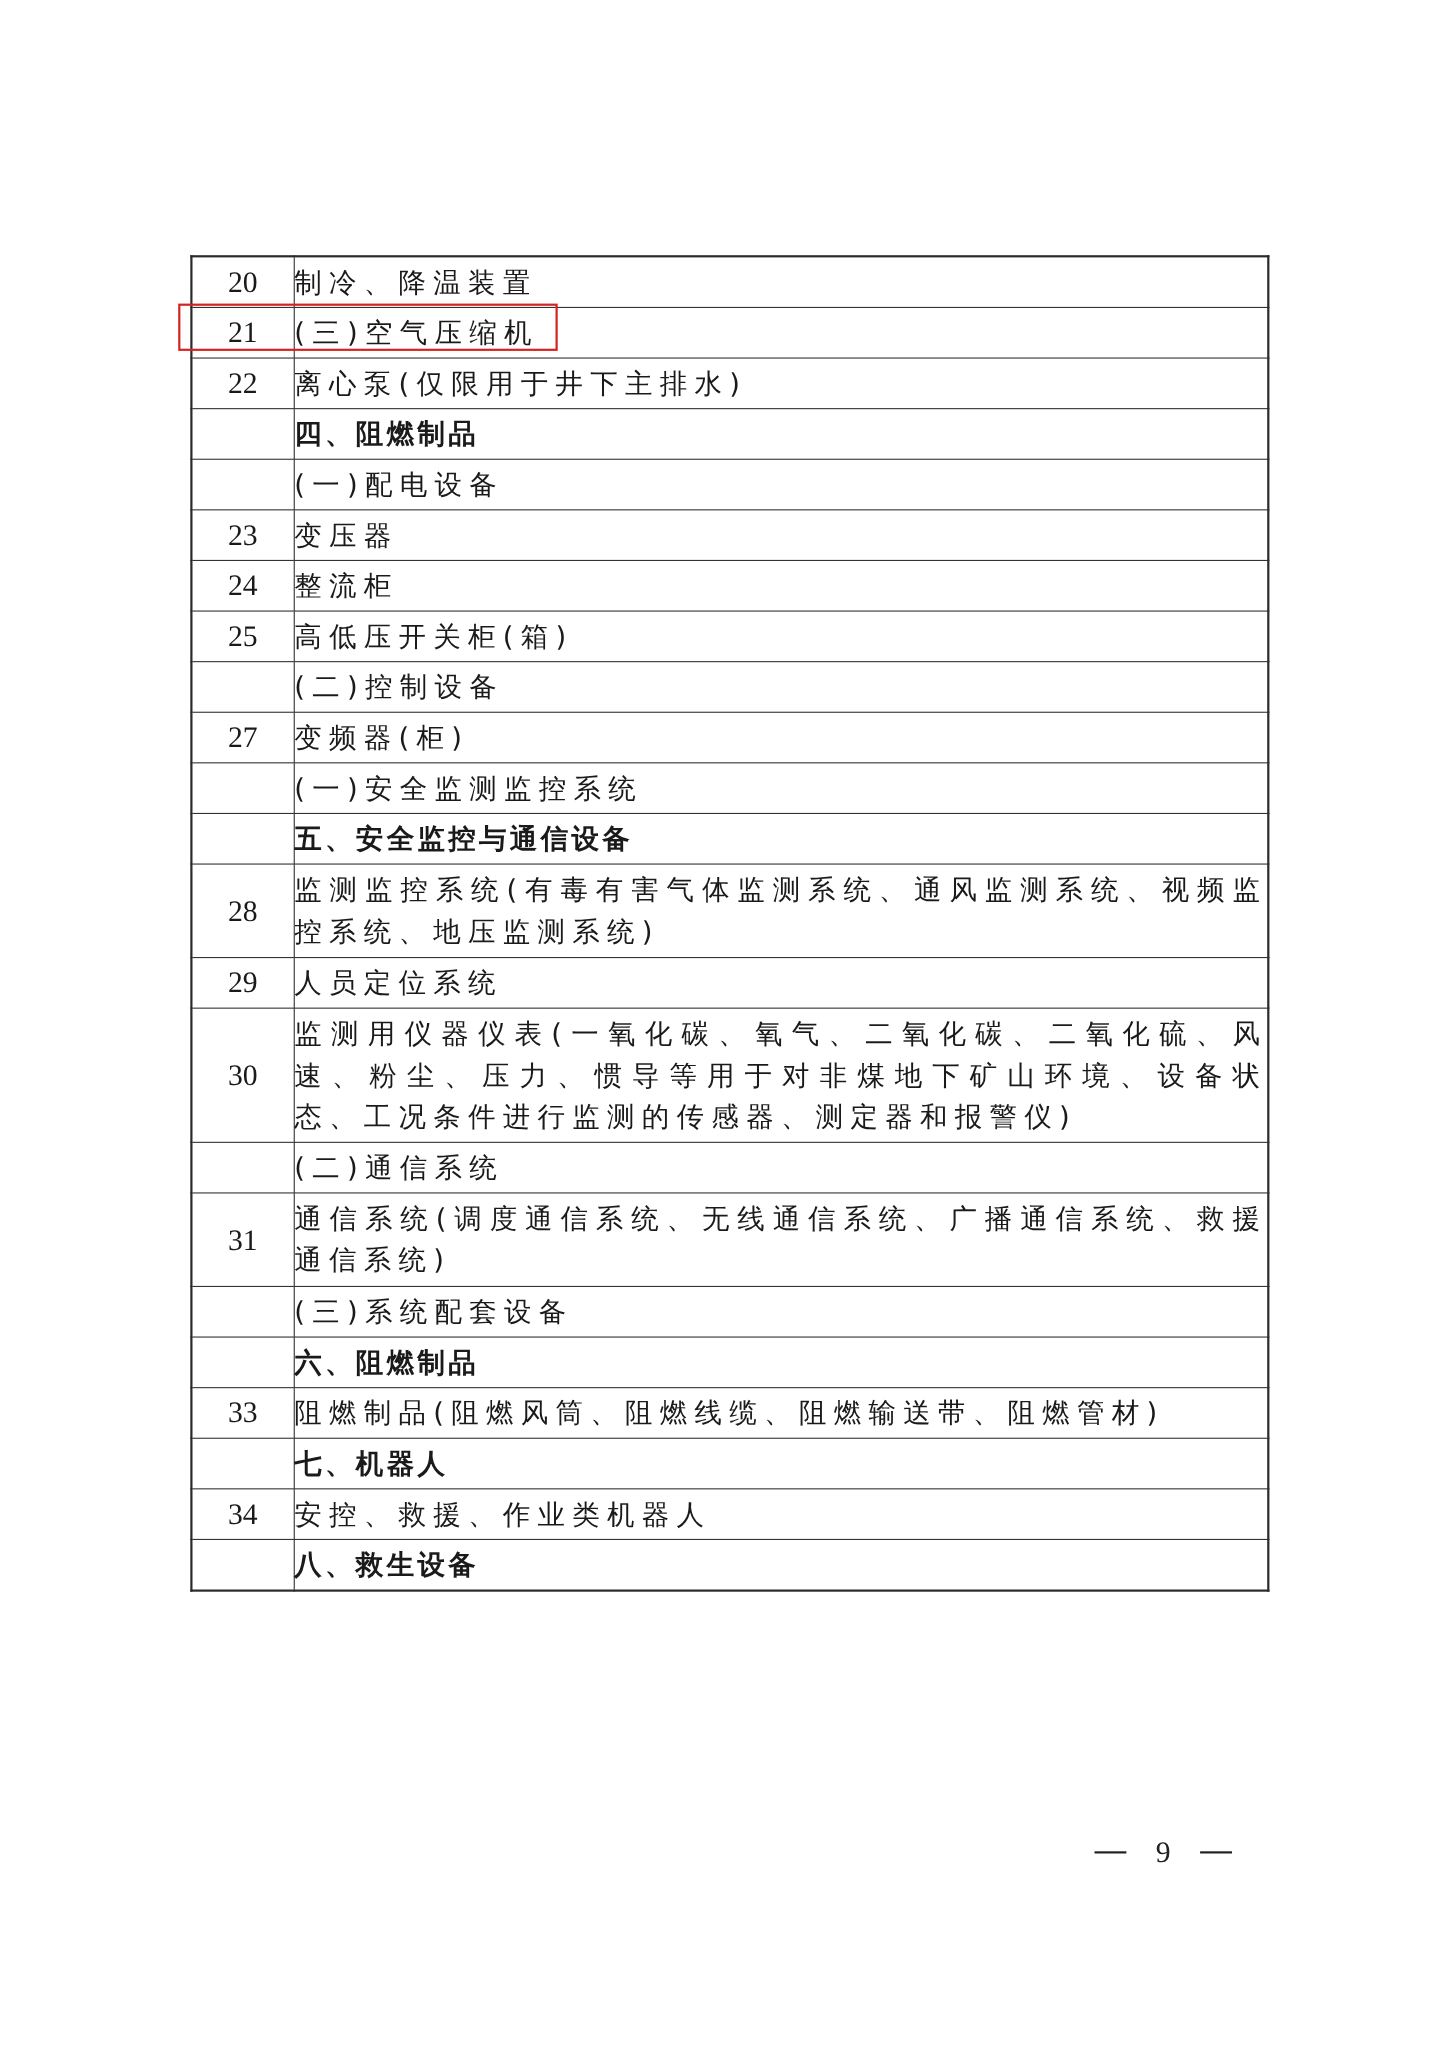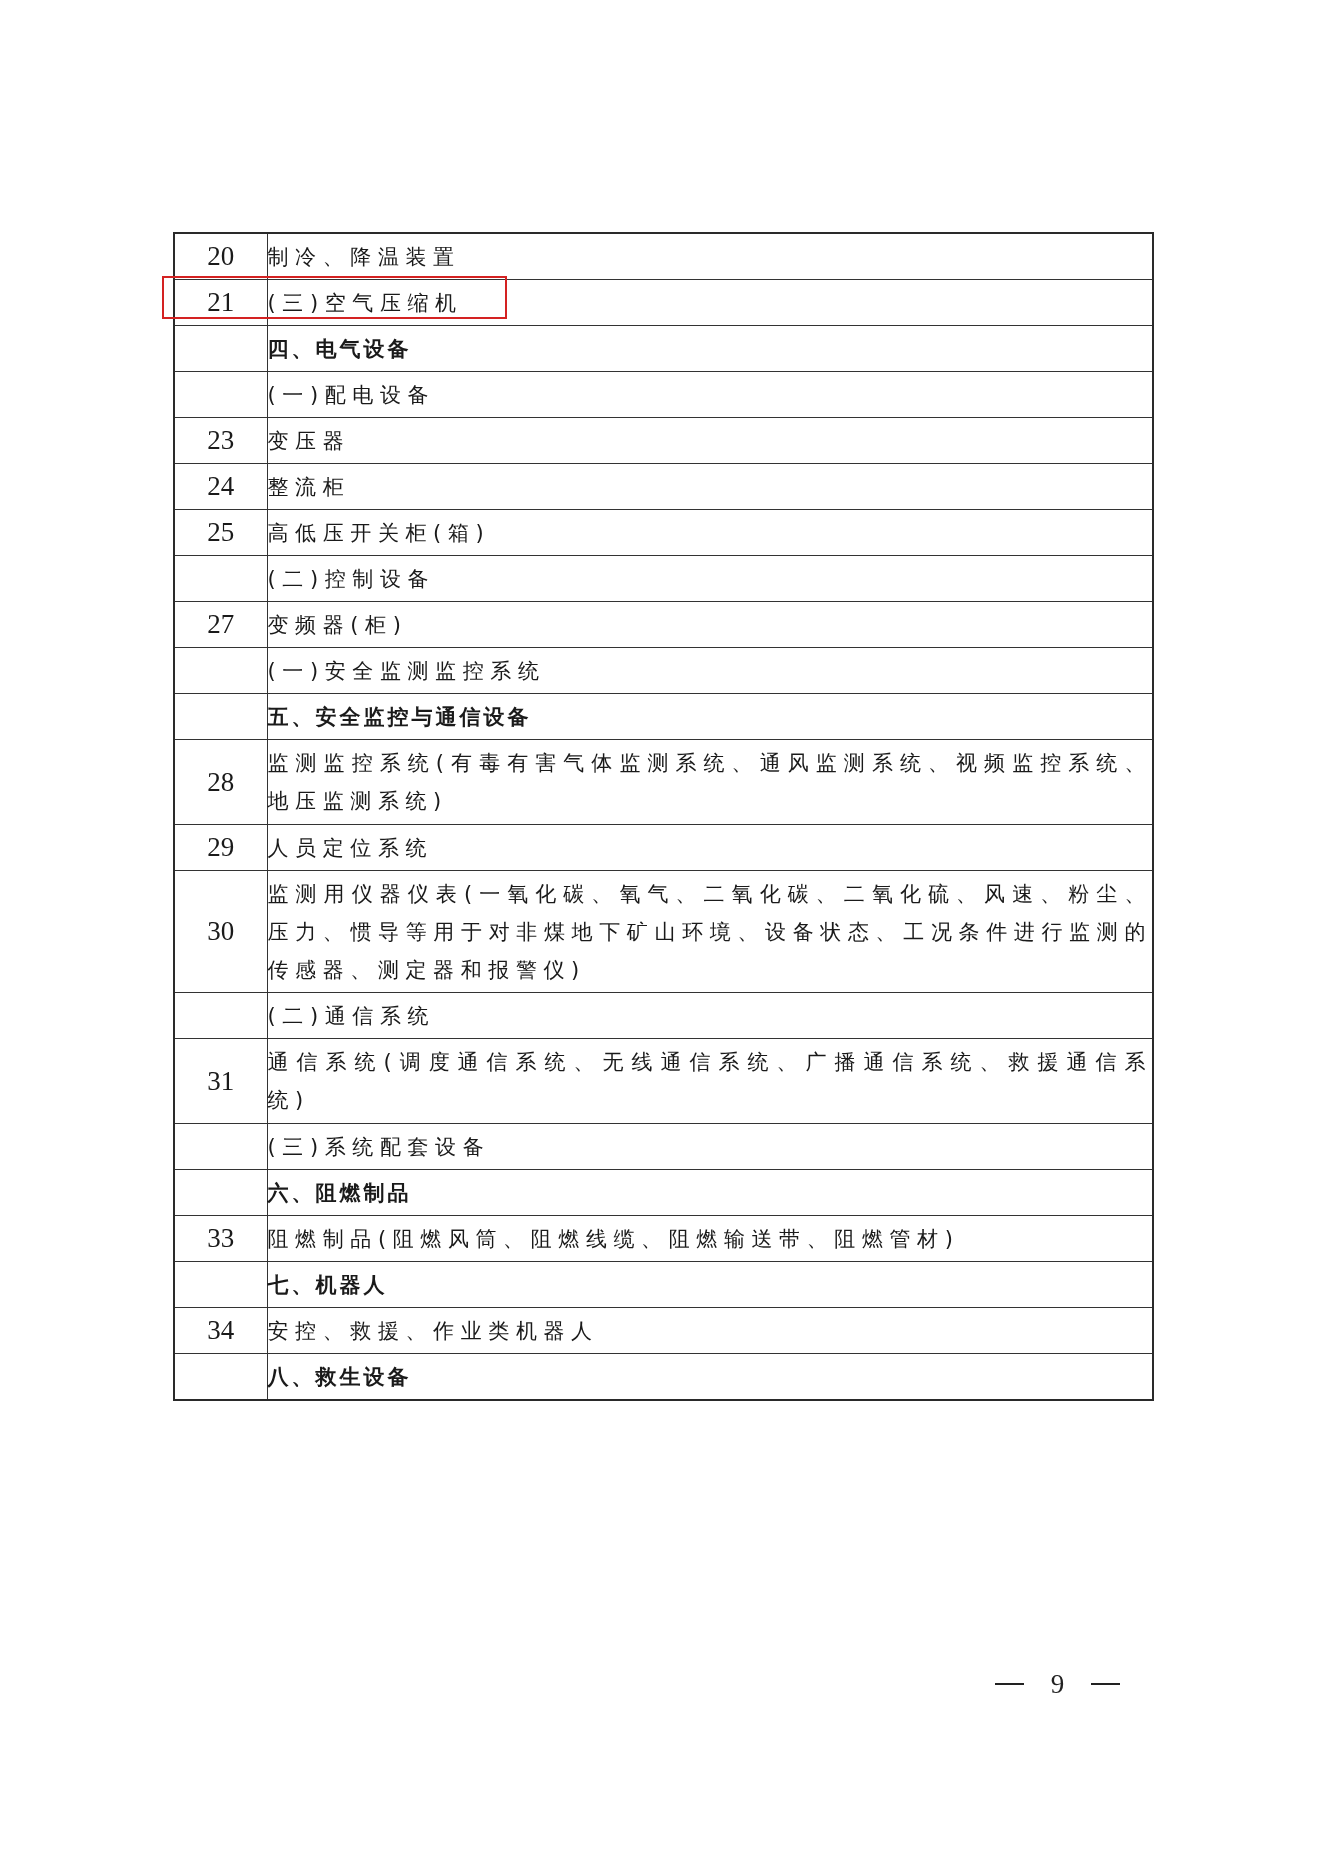--- a/index.html
+++ b/index.html
@@ -18,21 +18,21 @@
   }
   tr.r1 td { height: 45px; }
   tr.r2 td { height: 84px; }
   tr.r3 td { height: 121px; }
   td.no {
     text-align: center; font-family: "Liberation Serif", "DejaVu Serif", serif;
     font-size: 27px; letter-spacing: 0px;
   }
   td.name {
     padding-left: 15px; padding-right: 12px;
-    font-size: 21px; letter-spacing: 6.6px; line-height: 38px;
+    font-size: 25px; letter-spacing: 6.6px; line-height: 38px;
     font-family: "DejaVu Sans", "Liberation Sans", sans-serif;
     text-align: justify;
     margin-left: 40px;
   }
   td.name.heading { font-weight: bold; letter-spacing: 3px; }
   .highlight {
     position: absolute; left: 162px; top: 276px; width: 345px; height: 43px;
     border: 2px solid #d42222; box-sizing: border-box; pointer-events: none;
   }
   .footer {
@@ -54,22 +54,26 @@
     <tbody>
       <tr class="r1">
         <td class="no">20</td>
         <td class="name">制冷、降温装置</td>
       </tr>
       <tr class="r1">
         <td class="no">21</td>
         <td class="name">(三)空气压缩机</td>
       </tr>
       <tr class="r1">
+        <td class="no">22</td>
+        <td class="name">离心泵(仅限用于井下主排水)</td>
+      </tr>
+      <tr class="r1">
         <td class="no"></td>
-        <td class="name heading">四、电气设备</td>
+        <td class="name heading">四、阻燃制品</td>
       </tr>
       <tr class="r1">
         <td class="no"></td>
         <td class="name">(一)配电设备</td>
       </tr>
       <tr class="r1">
         <td class="no">23</td>
         <td class="name">变压器</td>
       </tr>
       <tr class="r1">

